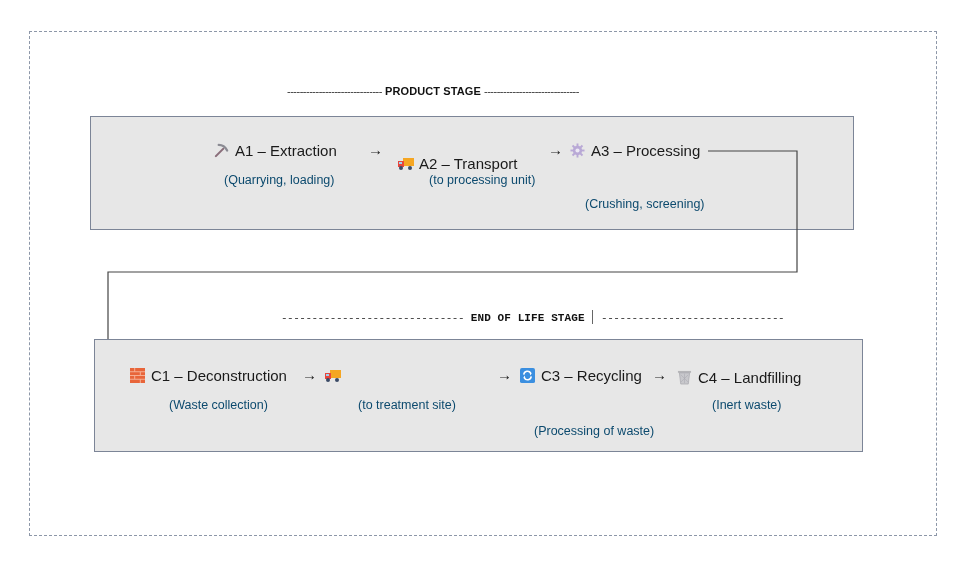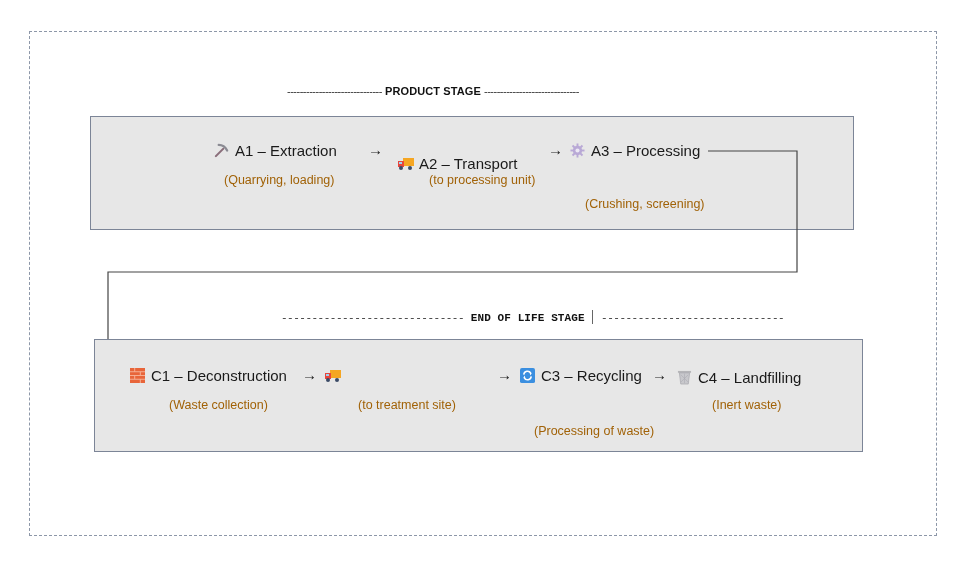--- a/index.html
+++ b/index.html
@@ -5,21 +5,21 @@
   html, body { margin:0; padding:0; background:#ffffff; }
   body { width:978px; height:580px; position:relative; overflow:hidden;
          font-family:"Liberation Sans", "DejaVu Sans", sans-serif; color:#1a1a1a; }
   .outer { position:absolute; left:29px; top:31px; width:908px; height:505px;
            border:1.5px dashed #8d97a8; box-sizing:border-box; }
   .stage-title { position:absolute; font-size:11px; font-weight:bold; white-space:nowrap;
                  color:#111; letter-spacing:0.1px; }
   .stage-title .dash { font-weight:normal; color:#333; letter-spacing:-0.5px; }
   .box { position:absolute; background:#e7e7e7; border:1.3px solid #7c8597; box-sizing:border-box; }
   .step { position:absolute; font-size:15px; white-space:nowrap; color:#1a1a1a; }
-  .sub { position:absolute; font-size:12.5px; white-space:nowrap; color:#a16207; }
+  .sub { position:absolute; font-size:12.5px; white-space:nowrap; color:#0c4a6e; }
   .arrow { position:absolute; font-size:15px; color:#1a1a1a; }
   .icon { display:inline-block; width:15px; height:15px; vertical-align:-2px; margin-right:6px; }
   svg.conn { position:absolute; left:0; top:0; pointer-events:none; }
 </style>
 </head>
 <body>
 
 <div class="outer"></div>
 
 <div class="stage-title" style="left:287px; top:85px;">

